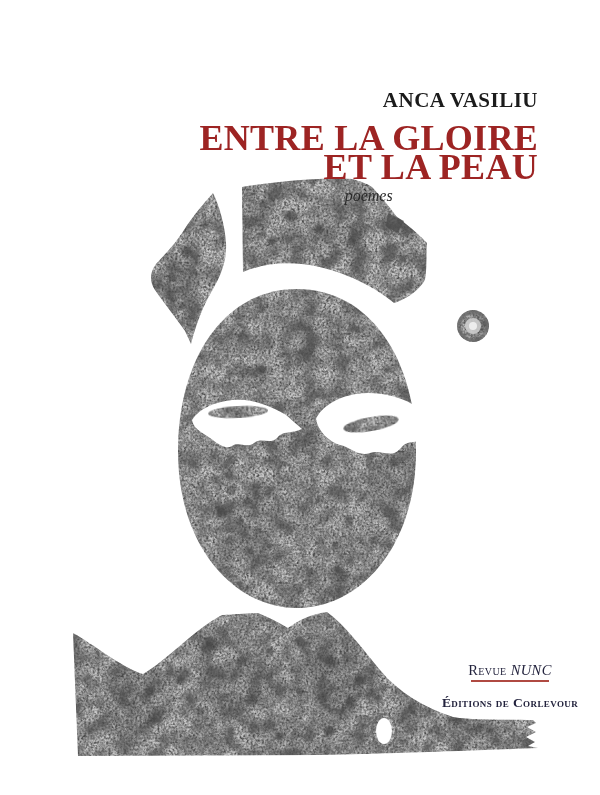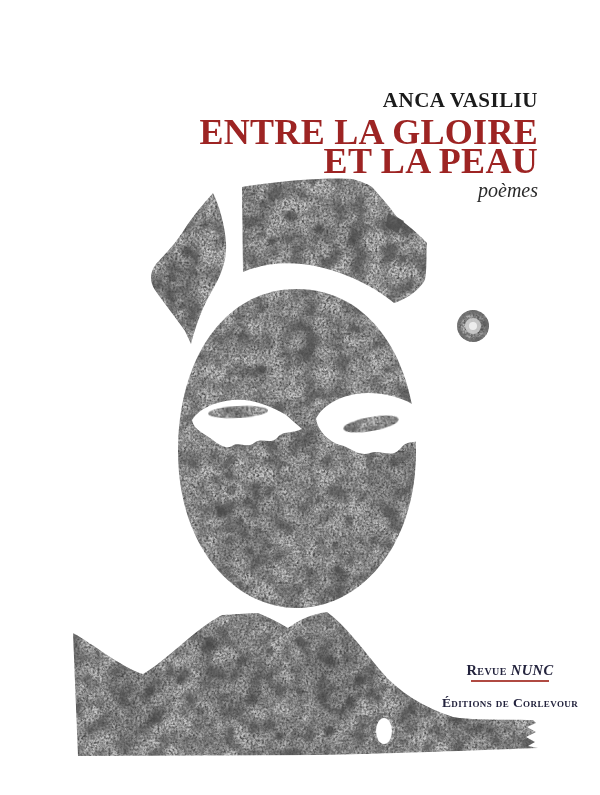--- a/index.html
+++ b/index.html
@@ -6,35 +6,35 @@
   .page{
     position:relative;width:600px;height:795px;background:#ffffff;overflow:hidden;
     font-family:"Liberation Serif", serif;
   }
   .art{position:absolute;left:0;top:0;}
   .title-block{
     position:absolute;top:89px;right:62px;text-align:right;line-height:1;
   }
   .author{
     font-weight:bold;font-size:21px;line-height:22px;letter-spacing:0.5px;
-    color:#1b1b1b;margin-bottom:7px;
+    color:#1b1b1b;margin-bottom:13px;
   }
   .title-line{
     font-weight:bold;font-size:36px;line-height:29px;letter-spacing:0.3px;
     color:var(--title-color,#9d2423);
   }
   .genre{
-    font-style:italic;font-size:20px;line-height:20px;margin-top:4px;color:#2a2a2a;
+    font-style:italic;font-size:16px;line-height:20px;margin-top:4px;color:#2a2a2a;text-align:center;
   }
   .publisher-block{
     position:absolute;top:663px;left:430px;width:160px;text-align:center;
     color:#23233d;line-height:1;
   }
   .revue{
-    font-variant:small-caps;font-weight:bold;font-size:14.5px;letter-spacing:0.4px;
+    font-variant:small-caps;font-weight:normal;font-size:14.5px;letter-spacing:0.4px;
   }
   .revue .nunc{font-style:italic;}
   .rule{
     width:78px;height:2px;margin:2px auto 2px auto;
     background:var(--underline-color,#b04a42);
   }
   .editions{
     font-variant:small-caps;font-weight:bold;font-size:13.5px;letter-spacing:0.4px;
     margin-top:14px;
   }

